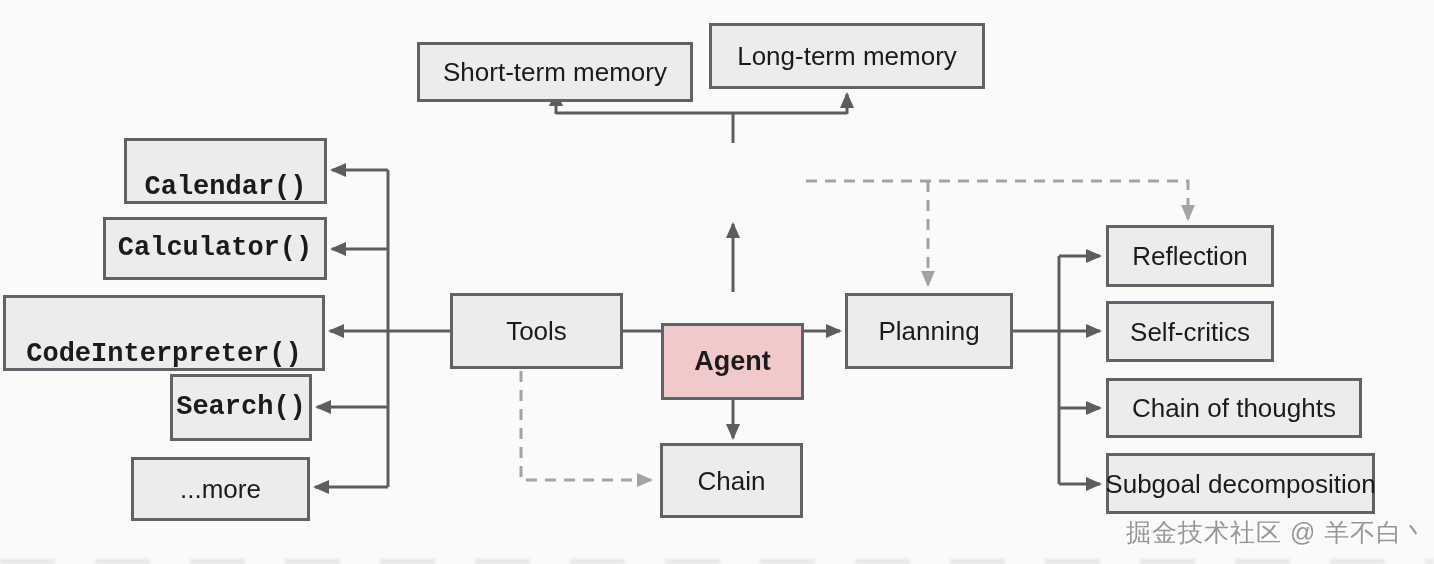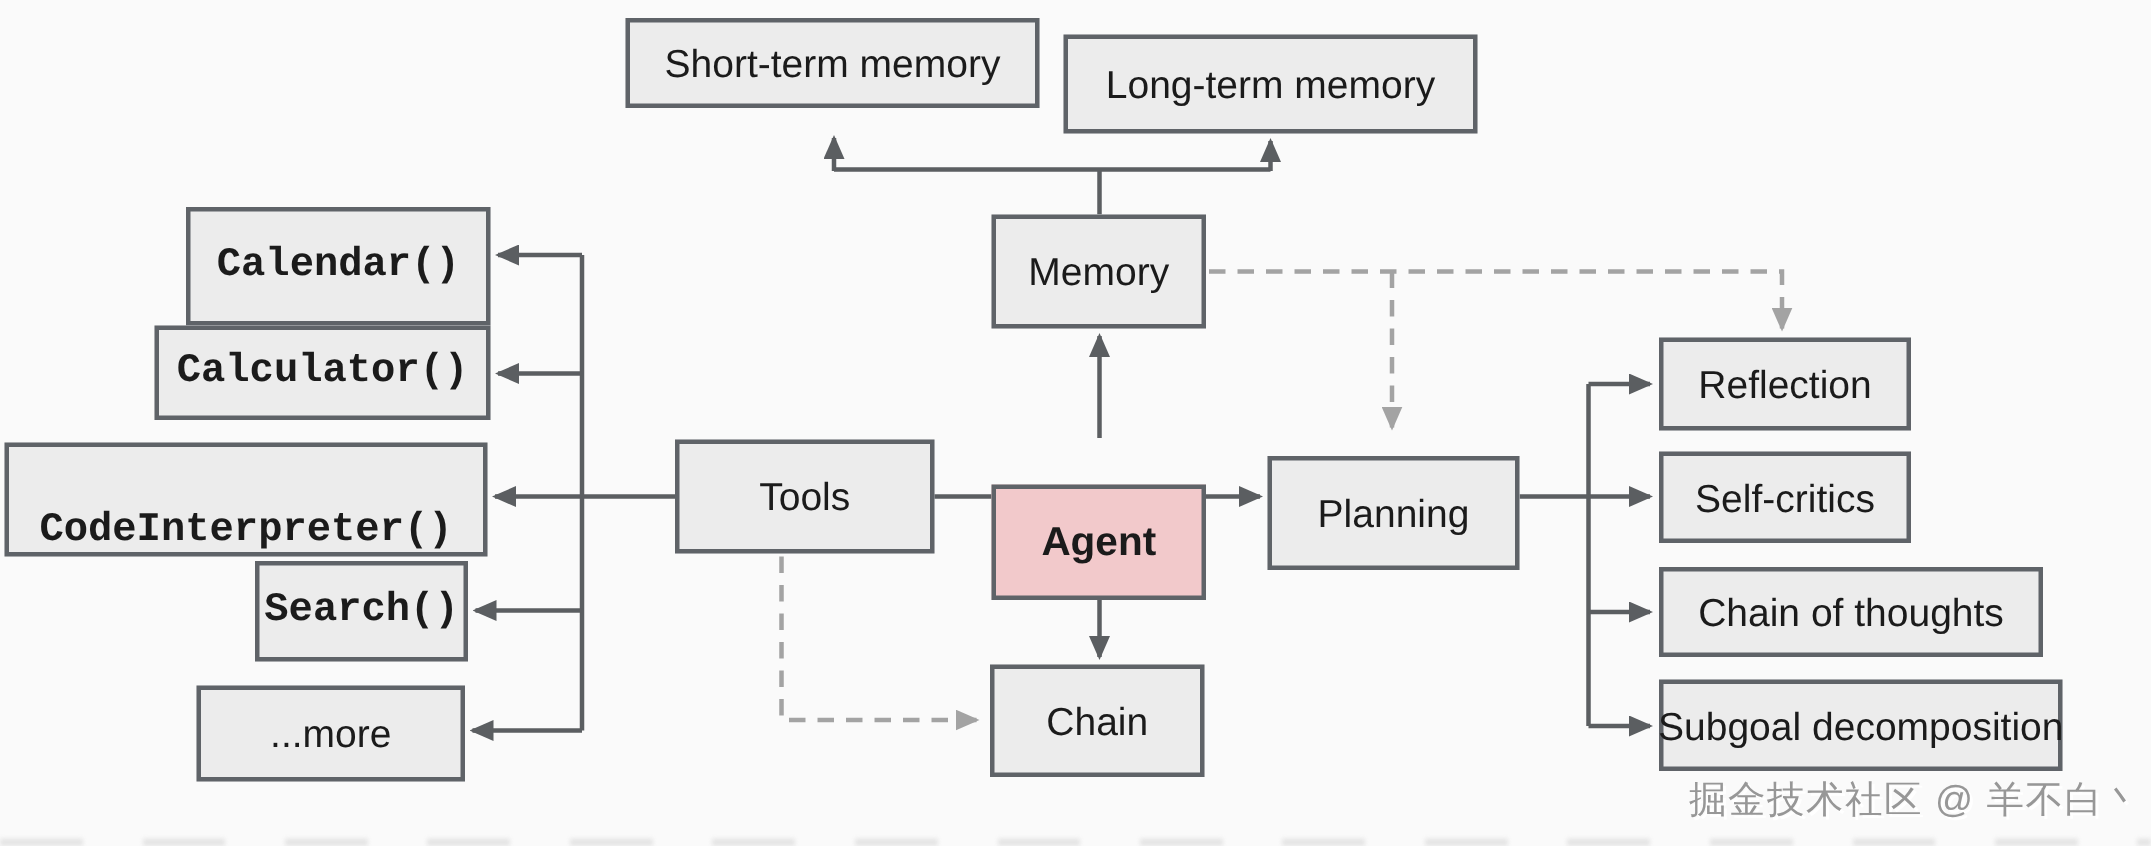--- a/index.html
+++ b/index.html
@@ -32,28 +32,28 @@
     font-weight: 700;
     font-size: 27px;
   }
   .agent-node {
     background: var(--agent-fill, #f2c9cb);
     font-weight: 700;
     font-size: 27px;
     margin-top: 31px;
   }
   
-  .n-stm     { left: 417px;  top: 12px;  width: 276px; height: 60px; }
+  .n-stm     { left: 417px;  top: 42px;  width: 276px; height: 60px; }
   .n-ltm     { left: 709px;  top: 23px;  width: 276px; height: 66px; }
   .n-mem     { left: 661px;  top: 143px; width: 143px; height: 76px; }
   .n-agent   { left: 661px;  top: 292px; width: 143px; height: 77px; }
   .n-tools   { left: 450px;  top: 293px; width: 173px; height: 76px; }
-  .n-plan    { left: 845px;  top: 293px; width: 168px; height: 76px; margin-top: 11px; }
+  .n-plan    { left: 845px;  top: 293px; width: 168px; height: 76px; }
   .n-act     { left: 660px;  top: 443px; width: 143px; height: 75px; }
-  .n-cal     { left: 124px;  top: 138px; width: 203px; height: 79px; }
+  .n-cal     { left: 124px;  top: 138px; width: 203px; height: 66px; align-items: flex-end; }
   .n-calc    { left: 103px;  top: 217px; width: 224px; height: 63px; }
   .n-ci      { left: 3px;    top: 295px; width: 322px; height: 76px; align-items: flex-end; }
   .n-search  { left: 170px;  top: 374px; width: 142px; height: 67px; }
   .n-more    { left: 131px;  top: 457px; width: 179px; height: 64px; }
   .n-refl    { left: 1106px; top: 225px; width: 168px; height: 62px; }
   .n-selfc   { left: 1106px; top: 301px; width: 168px; height: 61px; }
   .n-chain   { left: 1106px; top: 378px; width: 256px; height: 60px; }
   .n-subgoal { left: 1106px; top: 453px; width: 269px; height: 61px; }
   .watermark {
     position: absolute;
@@ -115,23 +115,20 @@
     <path class="edge-dashed" d="M928 181 L928 285" marker-end="url(#ah-d)"></path>
     <path class="edge-dashed" d="M521 371 L521 480 L651 480" marker-end="url(#ah-d)"></path>
   </svg>
 
   <div class="node n-stm">
     <span>Short-term memory</span>
   </div>
   <div class="node n-ltm">
     <span>Long-term memory</span>
   </div>
-  <div class="node n-mem">
-    <span>Memory</span>
-  </div>
   <div class="node agent-node n-agent">
     <span>Agent</span>
   </div>
   <div class="node n-tools">
     <span>Tools</span>
   </div>
   <div class="node n-plan">
     <span>Planning</span>
   </div>
   <div class="node n-act">

